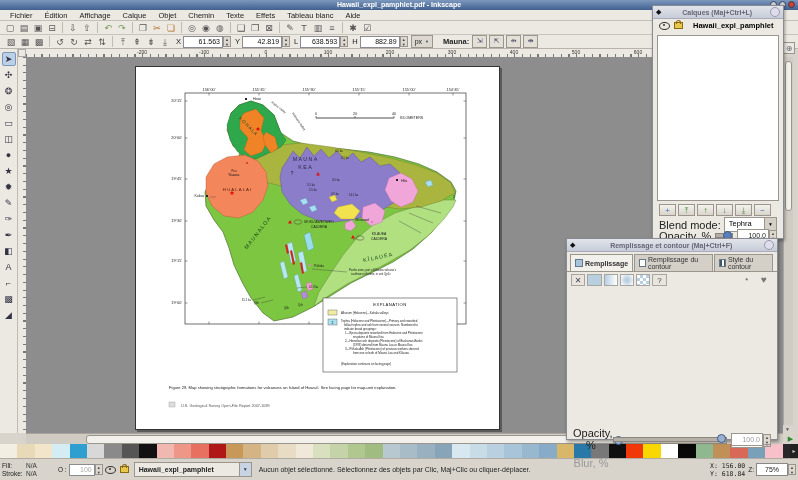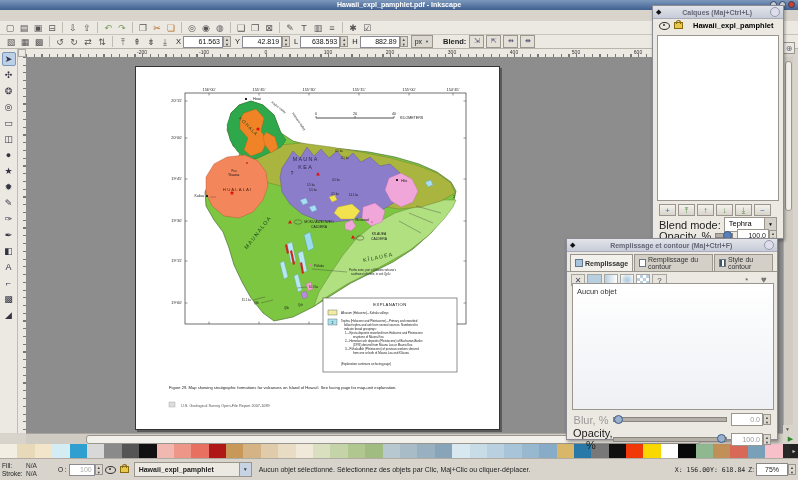--- a/index.html
+++ b/index.html
@@ -67,42 +67,42 @@
   .fs-lab{width:24px;}
   .fs-val{width:30px;color:#333;}
   .mini-eye{width:9px;height:6px;border:1px solid #333;border-radius:50%;position:relative;margin:0 2px;}
   .mini-eye:after{content:"";position:absolute;left:3px;top:1px;width:2px;height:2px;background:#333;border-radius:50%;}
   .mini-lock{width:7px;height:5px;border:1px solid #8a6a10;background:#e8c84a;position:relative;margin:0 2px;}
   .mini-lock:before{content:"";position:absolute;left:1px;top:-3px;width:3px;height:3px;border:1px solid #8a6a10;border-bottom:none;border-radius:3px 3px 0 0;}
   .layercombo{display:flex;align-items:center;border:1px solid #9a968e;background:#ece9e2;height:13px;margin:0 3px;}
   .layercombo .name{font-size:7px;font-weight:bold;padding:0 4px;width:96px;}
   .layercombo .dd{width:11px;height:13px;background:#c8d4e4;border-left:1px solid #9a968e;font-size:5px;line-height:13px;text-align:center;color:#345;}
   #status-msg{flex:1;font-size:7px;color:#222;padding-left:4px;}
-  .xy-block{display:flex;flex-direction:row;line-height:8px;font-family:"DejaVu Sans Mono",monospace;font-size:6.5px;text-align:right;margin-right:3px;}
+  .xy-block{display:flex;flex-direction:column;line-height:8px;font-family:"DejaVu Sans Mono",monospace;font-size:6.5px;text-align:right;margin-right:3px;}
   .zspin{display:flex;align-items:center;}
   .zbox{background:#fff;border:1px solid #888;width:30px;height:11px;line-height:11px;font-size:7px;text-align:center;}
   
   .panel{position:absolute;background:#ece9e2;border:1px solid #8a8a92;box-shadow:1px 2px 3px rgba(0,0,0,.35);}
   .ptitle{height:12px;background:linear-gradient(180deg,#e2e4ea,#c6ccd8);border-bottom:1px solid #aab;
     display:flex;align-items:center;font-size:7px;color:#667;font-weight:bold;}
   .ptitle .grip{color:#111;font-size:7px;margin:0 3px;}
   .ptitle .t{flex:1;text-align:center;}
   .ptitle .close{width:8px;height:8px;border:1px solid #99a;border-radius:50%;margin-right:3px;background:#dde;}
   .prow{display:flex;align-items:center;padding:2px 4px;}
   .listbox{background:#fff;border:1px solid #9a968e;}
   .lbtn{width:17px;height:12px;border:1px solid #9a968e;background:linear-gradient(#f4f2ec,#d8d4cc);
     font-size:8px;line-height:11px;text-align:center;margin-right:2px;box-sizing:border-box;}
   .combo{display:flex;height:13px;border:1px solid #9a968e;background:#fff;}
   .combo .val{font-size:7.5px;line-height:12px;padding:0 4px;flex:1;}
   .combo .dd{width:11px;background:#d4d0c8;border-left:1px solid #9a968e;font-size:5px;line-height:12px;text-align:center;}
   .slider{height:3px;background:#b4b0a8;border:1px solid #8a867e;position:relative;flex:1;margin:0 4px;}
   .sthumb{position:absolute;top:-3.5px;width:9px;height:9px;border-radius:50%;background:#5a7fb8;border:1px solid #3a5a8a;box-sizing:border-box;}
   .spinval{background:#fff;border:1px solid #9a968e;width:28px;height:11px;line-height:11px;font-size:7px;text-align:right;padding-right:2px;color:#999;}
   .plabel{font-size:11px;color:#222;text-align:center;}
-  .plabel.dim{color:#999;}
+  .plabel.dim{color:#999;margin-top:44px;}
   
   .tabs{display:flex;padding:2px 3px 0 3px;border-bottom:1px solid #9a968e;}
   .tab{font-size:7px;padding:1px 4px;border:1px solid #9a968e;border-bottom:none;background:#d4d0c8;
     margin-right:1px;display:flex;align-items:center;gap:2px;color:#333;}
   .tab.active{background:#f2f0ea;font-weight:bold;}
   .tabsq{width:6px;height:6px;background:#a8c4dc;border:1px solid #678;}
   .fillbtn{width:15px;height:12px;border:1px solid #a8a4a0;background:#e8e5de;margin-right:2px;
     font-size:8px;line-height:11px;text-align:center;color:#445;box-sizing:border-box;}
   .fillarea{background:linear-gradient(180deg,#ffffff,#eef0f4);border:1px solid #9a968e;}
 </style>
@@ -111,20 +111,32 @@
 
 <div id="screen">
 
   <div id="titlebar" class="abs">
     <span>Hawaii_expl_pamphlet.pdf - Inkscape</span>
     <span class="winbtn abs" style="right:21px;background:#c8ccd4"></span>
     <span class="winbtn abs" style="right:12px;background:#c8ccd4"></span>
     <span class="winbtn abs" style="right:3px;background:#d04030"></span>
   </div>
 
+  <div id="menubar" class="abs">
+      <span class="menu-item">Fichier</span>
+      <span class="menu-item">Édition</span>
+      <span class="menu-item">Affichage</span>
+      <span class="menu-item">Calque</span>
+      <span class="menu-item">Objet</span>
+      <span class="menu-item">Chemin</span>
+      <span class="menu-item">Texte</span>
+      <span class="menu-item">Effets</span>
+      <span class="menu-item">Tableau blanc</span>
+      <span class="menu-item">Aide</span>
+    </div>
   <div id="cmdbar" class="abs">
       <span class="tbicon">▢</span>
       <span class="tbicon">▤</span>
       <span class="tbicon">▣</span>
       <span class="tbicon">⊟</span>
       <span class="tbsep"></span>
       <span class="tbicon">⇩</span>
       <span class="tbicon">⇧</span>
       <span class="tbsep"></span>
       <span class="tbicon" style="color: rgb(122, 154, 90);">↶</span>
@@ -178,21 +190,21 @@
         <span class="fieldbox" style="width: 34px;">638.593</span>
         <span class="stepper">▲<br>▼</span>
         <span class="fieldlab">H</span>
         <span class="fieldbox" style="width: 34px;">882.89</span>
         <span class="stepper">▲<br>▼</span>
       </span>
     <span class="unitbox" style="margin-left:3px;display:flex;align-items:center;">
       <span>px</span>
       <span style="font-size:4px;margin-left:3px;color:#345">▼</span>
     </span>
-    <span class="fieldlab" style="margin-left:10px;font-weight:bold">Blend:</span>
+    <span class="fieldlab" style="margin-left:10px;font-weight:bold">Mauna:</span>
     <span id="affect-btns" style="display:flex">
         <span class="affbtn">⇲</span>
         <span class="affbtn">⇱</span>
         <span class="affbtn">⇹</span>
         <span class="affbtn">⇼</span>
       </span>
   </div>
 
   <div id="rcorner" class="abs"></div>
   <div id="hruler" class="abs">
@@ -535,23 +547,20 @@
     <div class="prow" id="fill-btns">
         <span class="fillbtn">✕</span>
         <span class="fillbtn" style="background: rgb(184, 207, 224);"></span>
         <span class="fillbtn" style="background: linear-gradient(90deg, rgb(184, 207, 224), rgb(255, 255, 255));"></span>
         <span class="fillbtn" style="background: radial-gradient(circle, rgb(184, 207, 224) 20%, rgb(255, 255, 255));"></span>
         <span class="fillbtn" style="background: repeating-conic-gradient(rgb(184, 207, 224) 0deg, rgb(184, 207, 224) 25%, rgb(255, 255, 255) 0deg, rgb(255, 255, 255) 50%) 0px 0px / 6px 6px;"></span>
         <span class="fillbtn">?</span>
         <span class="fillbtn" style="border: none; background: none; color: rgb(119, 119, 119); font-size: 10px; margin-left: 70px;">◔</span>
         <span class="fillbtn" style="border: none; background: none; color: rgb(119, 119, 119); font-size: 10px; margin-left: 2px;">♥</span>
       </div>
-    <div class="fillarea abs" style="left:5px;top:44px;width:200px;height:125px">
-      <span style="font-size:7.5px;color:#333;position:absolute;left:4px;top:3px">Aucun objet</span>
-    </div>
     <div class="prow abs" style="left:2px;top:172px;width:206px;box-sizing:border-box">
       <span class="plabel dim" style="width:36px">Blur, %</span>
       <span class="slider">
           <span class="sthumb" style="left:0;background:#9ab0cc"></span>
         </span>
       <span class="spinval">0.0</span>
       <span class="stepper">▲<br>▼</span>
     </div>
     <div class="prow abs" style="left:2px;top:186px;width:206px;box-sizing:border-box">
       <span class="plabel" style="width:36px">Opacity, %</span>

